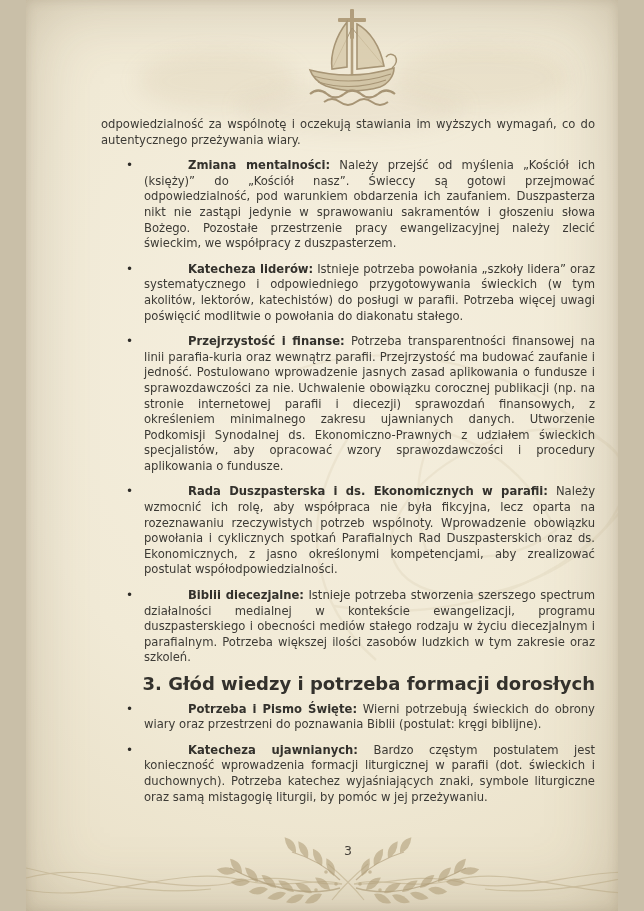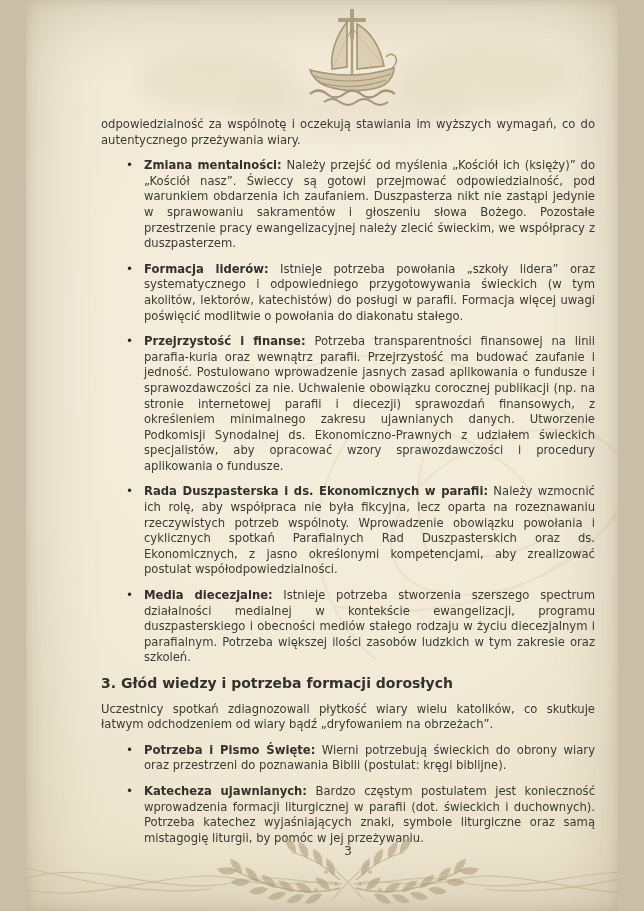--- a/index.html
+++ b/index.html
@@ -23,22 +23,22 @@
   .content{
     position:absolute;left:75px;top:117px;width:494px;
     font-size:11.6px;line-height:15.6px;text-align:justify;
   }
   .para{margin:0 0 10px 0;}
   ul.blist{list-style:none;margin:0 0 1px 0;padding:0;}
   ul.blist li{position:relative;padding-left:43px;margin:0 0 10px 0;}
   ul.blist li .dot{
     position:absolute;left:25px;top:0;font-size:12px;line-height:15.6px;color:#2e2c28;
   }
-  .term{font-weight:bold;color:#33312c;}
-  .heading{font-size:14px;font-weight:bold;margin:3px 0 10px 0;color:#33312c;text-align:left;}
+  .term{font-weight:bold;color:#33312c;margin-left:44px;}
+  .heading{font-size:18px;font-weight:bold;margin:3px 0 10px 0;color:#33312c;text-align:right;}
   .flourish{position:absolute;left:0;top:834px;}
   .page-number{
     position:absolute;left:0;top:843px;width:644px;text-align:center;
     font-size:12.5px;color:#45403a;
   }
 </style>
 </head>
 <body>
 
 <div class="page">
@@ -74,29 +74,28 @@
       <path d="M180,110 Q260,130 300,210 Q250,250 170,230 Q150,160 180,110 Z"></path>
     </g>
   </svg>
 
   <div class="content">
 
     <p class="para">odpowiedzialność za wspólnotę i oczekują stawiania im wyższych wymagań, co do autentycznego przeżywania wiary.</p>
 
     <ul class="blist">
       <li><span class="dot">•</span><b class="term">Zmiana mentalności:</b> <span>Należy przejść od myślenia „Kościół ich (księży)” do „Kościół nasz”. Świeccy są gotowi przejmować odpowiedzialność, pod warunkiem obdarzenia ich zaufaniem. Duszpasterza nikt nie zastąpi jedynie w sprawowaniu sakramentów i głoszeniu słowa Bożego. Pozostałe przestrzenie pracy ewangelizacyjnej należy zlecić świeckim, we współpracy z duszpasterzem.</span></li>
-      <li><span class="dot">•</span><b class="term">Formacja liderów:</b> <span>Istnieje potrzeba powołania „szkoły lidera” oraz systematycznego i odpowiedniego przygotowywania świeckich (w tym akolitów, lektorów, katechistów) do posługi w parafii. Formacja więcej uwagi poświęcić modlitwie o powołania do diakonatu stałego.</span></li>
+      <li><span class="dot">•</span><b class="term">Katecheza liderów:</b> <span>Istnieje potrzeba powołania „szkoły lidera” oraz systematycznego i odpowiedniego przygotowywania świeckich (w tym akolitów, lektorów, katechistów) do posługi w parafii. Potrzeba więcej uwagi poświęcić modlitwie o powołania do diakonatu stałego.</span></li>
       <li><span class="dot">•</span><b class="term">Przejrzystość i finanse:</b> <span>Potrzeba transparentności finansowej na linii parafia-kuria oraz wewnątrz parafii. Przejrzystość ma budować zaufanie i jedność. Postulowano wprowadzenie jasnych zasad aplikowania o fundusze i sprawozdawczości za nie. Uchwalenie obowiązku corocznej publikacji (np. na stronie internetowej parafii i diecezji) sprawozdań finansowych, z określeniem minimalnego zakresu ujawnianych danych. Utworzenie Podkomisji Synodalnej ds. Ekonomiczno-Prawnych z udziałem świeckich specjalistów, aby opracować wzory sprawozdawczości i procedury aplikowania o fundusze.</span></li>
       <li><span class="dot">•</span><b class="term">Rada Duszpasterska i ds. Ekonomicznych w parafii:</b> <span>Należy wzmocnić ich rolę, aby współpraca nie była fikcyjna, lecz oparta na rozeznawaniu rzeczywistych potrzeb wspólnoty. Wprowadzenie obowiązku powołania i cyklicznych spotkań Parafialnych Rad Duszpasterskich oraz ds. Ekonomicznych, z jasno określonymi kompetencjami, aby zrealizować postulat współodpowiedzialności.</span></li>
-      <li><span class="dot">•</span><b class="term">Media diecezjalne:</b> <span>Istnieje potrzeba stworzenia szerszego spectrum działalności medialnej w kontekście ewangelizacji, programu duszpasterskiego i obecności mediów stałego rodzaju w życiu diecezjalnym i parafialnym. Potrzeba większej ilości zasobów ludzkich w tym zakresie oraz szkoleń.</span></li>
+      <li><span class="dot">•</span><b class="term">Biblii diecezjalne:</b> <span>Istnieje potrzeba stworzenia szerszego spectrum działalności medialnej w kontekście ewangelizacji, programu duszpasterskiego i obecności mediów stałego rodzaju w życiu diecezjalnym i parafialnym. Potrzeba większej ilości zasobów ludzkich w tym zakresie oraz szkoleń.</span></li>
     </ul>
 
     <h3 class="heading">3. Głód wiedzy i potrzeba formacji dorosłych</h3>
 
-    <p class="para">Uczestnicy spotkań zdiagnozowali płytkość wiary wielu katolików, co skutkuje łatwym odchodzeniem od wiary bądź „dryfowaniem na obrzeżach”.</p>
 
     <ul class="blist">
       <li><span class="dot">•</span><b class="term">Potrzeba i Pismo Święte:</b> <span>Wierni potrzebują świeckich do obrony wiary oraz przestrzeni do poznawania Biblii (postulat: kręgi biblijne).</span></li>
       <li><span class="dot">•</span><b class="term">Katecheza ujawnianych:</b> <span>Bardzo częstym postulatem jest konieczność wprowadzenia formacji liturgicznej w parafii (dot. świeckich i duchownych). Potrzeba katechez wyjaśniających znaki, symbole liturgiczne oraz samą mistagogię liturgii, by pomóc w jej przeżywaniu.</span></li>
     </ul>
 
   </div>
 
   <svg class="flourish" width="644" height="78" viewBox="0 0 644 78">
     <defs>

